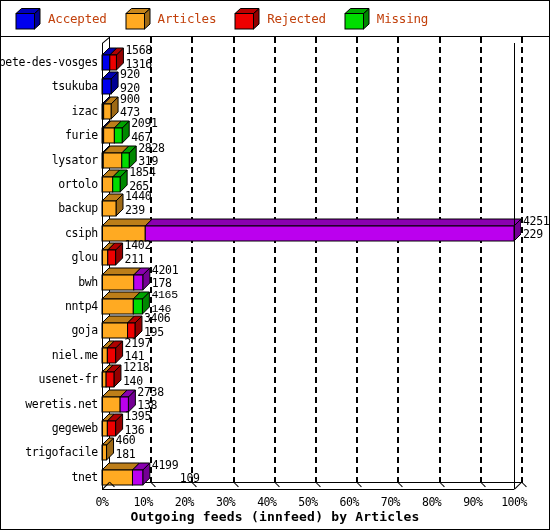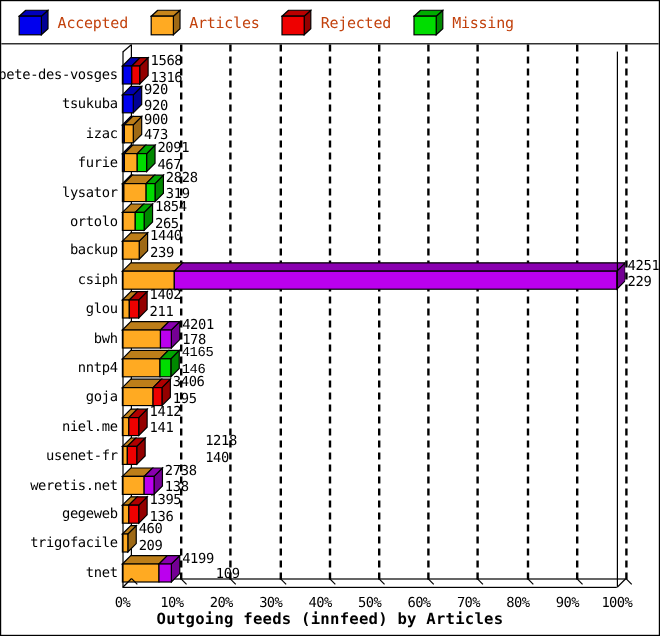--- a/index.html
+++ b/index.html
@@ -384,33 +384,33 @@
         </div>
         <div class="bar-row" style="top: 302.8px; left: 0px; width: 548px;">
           <svg width="520" height="24" viewBox="0 0 520 24" style="position: absolute; left: 0px; top: 0px;">
             <polygon points="101,8 108,1 113.356,1 106.356,8" fill="rgb(189,126,25)" stroke="#000" stroke-width="1"></polygon>
             <rect x="101" y="8" width="5.356000000000001" height="15" fill="#FFAA22" stroke="#000" stroke-width="1"></rect>
             <polygon points="114.59599999999999,23 114.59599999999999,8 121.59599999999999,1 121.59599999999999,16" fill="rgb(148,0,0)" stroke="#000" stroke-width="1"></polygon>
             <polygon points="106.356,8 113.356,1 121.59599999999999,1 114.59599999999999,8" fill="rgb(176,0,0)" stroke="#000" stroke-width="1"></polygon>
             <rect x="106.356" y="8" width="8.24" height="15" fill="#EE0000" stroke="#000" stroke-width="1"></rect>
           </svg>
           <div class="bar-values" style="left: 123.596px; top: -2px;">
-            <span class="v1">1412</span>
+            <span class="v1">2197</span>
             <span class="v2" style="margin-top: 2px;">141</span>
           </div>
         </div>
         <div class="bar-row" style="top: 327.2px; left: 0px; width: 548px;">
           <svg width="520" height="24" viewBox="0 0 520 24" style="position: absolute; left: 0px; top: 0px;">
             <polygon points="101,8 108,1 112.12,1 105.12,8" fill="rgb(189,126,25)" stroke="#000" stroke-width="1"></polygon>
             <rect x="101" y="8" width="4.12" height="15" fill="#FFAA22" stroke="#000" stroke-width="1"></rect>
             <polygon points="112.94800000000001,23 112.94800000000001,8 119.94800000000001,1 119.94800000000001,16" fill="rgb(148,0,0)" stroke="#000" stroke-width="1"></polygon>
             <polygon points="105.12,8 112.12,1 119.94800000000001,1 112.94800000000001,8" fill="rgb(176,0,0)" stroke="#000" stroke-width="1"></polygon>
             <rect x="105.12" y="8" width="7.827999999999999" height="15" fill="#EE0000" stroke="#000" stroke-width="1"></rect>
           </svg>
-          <div class="bar-values" style="left: 121.948px; top: -2px; margin-left: 48px;">
+          <div class="bar-values" style="left: 121.948px; top: -2px;">
             <span class="v1">1218</span>
             <span class="v2" style="margin-top: 2px;">140</span>
           </div>
         </div>
         <div class="bar-row" style="top: 351.6px; left: 0px; width: 548px;">
           <svg width="520" height="24" viewBox="0 0 520 24" style="position: absolute; left: 0px; top: 0px;">
             <polygon points="101,8 108,1 126.128,1 119.128,8" fill="rgb(189,126,25)" stroke="#000" stroke-width="1"></polygon>
             <rect x="101" y="8" width="18.128" height="15" fill="#FFAA22" stroke="#000" stroke-width="1"></rect>
             <polygon points="127.368,23 127.368,8 134.368,1 134.368,16" fill="rgb(116,0,148)" stroke="#000" stroke-width="1"></polygon>
             <polygon points="119.128,8 126.128,1 134.368,1 127.368,8" fill="rgb(138,0,176)" stroke="#000" stroke-width="1"></polygon>
@@ -435,21 +435,21 @@
           </div>
         </div>
         <div class="bar-row" style="top: 400.4px; left: 0px; width: 548px;">
           <svg width="520" height="24" viewBox="0 0 520 24" style="position: absolute; left: 0px; top: 0px;">
             <polygon points="105.532,23 105.532,8 112.532,1 112.532,16" fill="rgb(158,105,21)" stroke="#000" stroke-width="1"></polygon>
             <polygon points="101,8 108,1 112.532,1 105.532,8" fill="rgb(189,126,25)" stroke="#000" stroke-width="1"></polygon>
             <rect x="101" y="8" width="4.532" height="15" fill="#FFAA22" stroke="#000" stroke-width="1"></rect>
           </svg>
           <div class="bar-values" style="left: 114.532px; top: -2px;">
             <span class="v1">460</span>
-            <span class="v2" style="margin-top: 2px;">209</span>
+            <span class="v2" style="margin-top: 2px;">181</span>
           </div>
         </div>
         <div class="bar-row" style="top: 424.8px; left: 0px; width: 548px;">
           <svg width="520" height="24" viewBox="0 0 520 24" style="position: absolute; left: 0px; top: 0px;">
             <polygon points="101,8 108,1 138.488,1 131.488,8" fill="rgb(189,126,25)" stroke="#000" stroke-width="1"></polygon>
             <rect x="101" y="8" width="30.488000000000003" height="15" fill="#FFAA22" stroke="#000" stroke-width="1"></rect>
             <polygon points="141.788,23 141.788,8 148.788,1 148.788,16" fill="rgb(116,0,148)" stroke="#000" stroke-width="1"></polygon>
             <polygon points="131.488,8 138.488,1 148.788,1 141.788,8" fill="rgb(138,0,176)" stroke="#000" stroke-width="1"></polygon>
             <rect x="131.488" y="8" width="10.3" height="15" fill="#BB00EE" stroke="#000" stroke-width="1"></rect>
           </svg>

